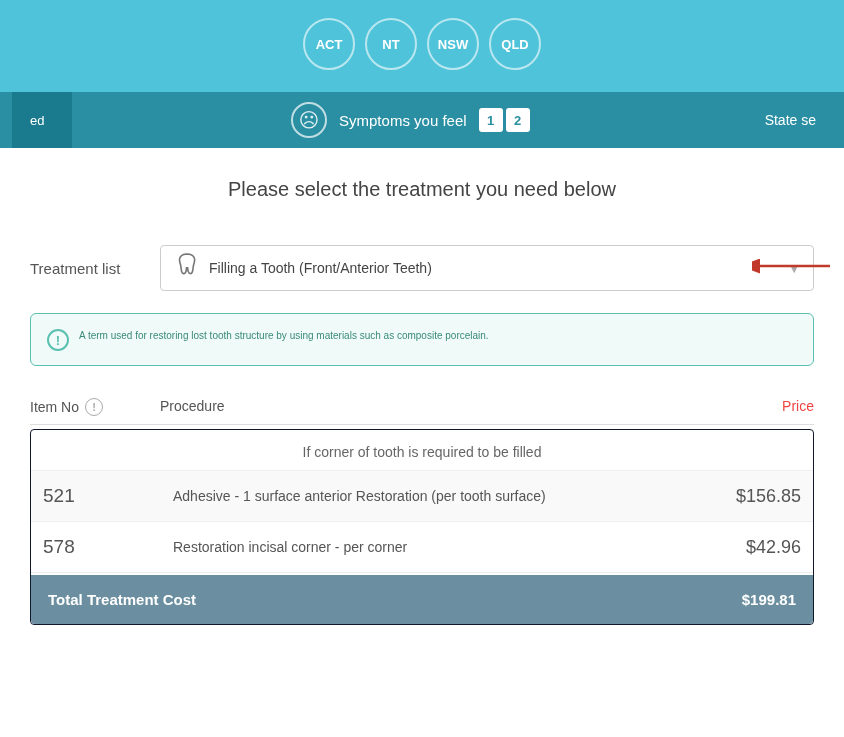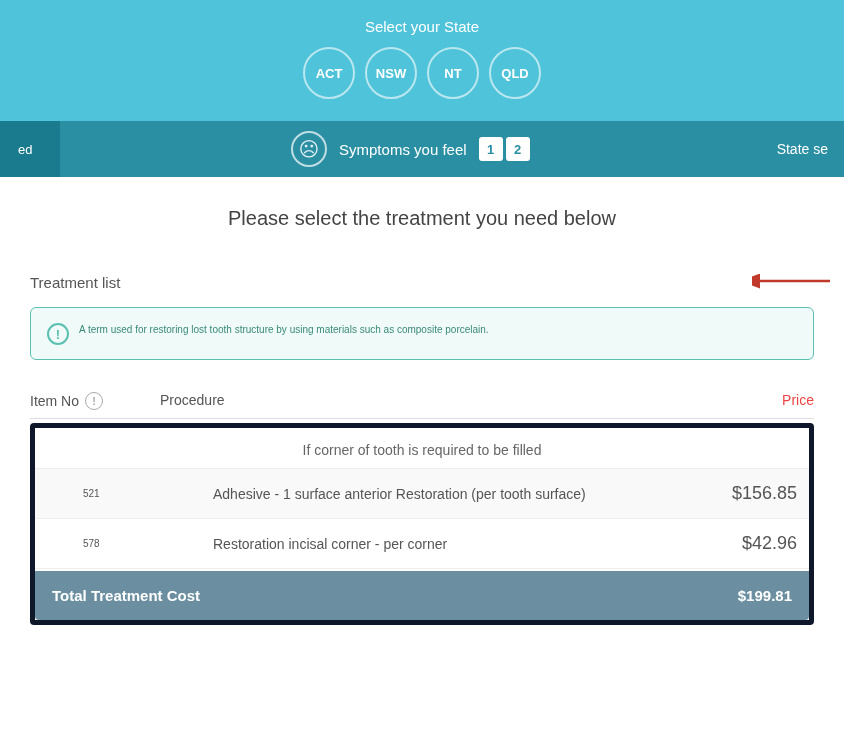--- a/index.html
+++ b/index.html
@@ -40,21 +40,21 @@
       color: #4fc3d9;
       border-color: #fff;
     }
 
     
     .nav-bar {
       background: #2a8fa3;
       display: flex;
       align-items: center;
       height: 56px;
-      padding: 0 0;
+      padding: 0 12px;
     }
     .nav-item-left {
       background: #1a7a8e;
       color: #fff;
       height: 100%;
       display: flex;
       align-items: center;
       padding: 0 18px;
       font-size: 13px;
       min-width: 60px;
@@ -112,21 +112,21 @@
       font-size: 20px;
       color: #444;
       margin-bottom: 44px;
       font-weight: normal;
     }
 
     
     .treatment-row {
       display: flex;
       align-items: center;
-      margin-bottom: 16px;
+      margin-bottom: 22px;
       position: relative;
     }
     .treatment-label {
       font-size: 15px;
       color: #555;
       min-width: 130px;
     }
     .treatment-select-wrapper {
       flex: 1;
       position: relative;
@@ -236,23 +236,22 @@
       align-items: center;
       padding: 16px 0;
       border-bottom: 1px solid #eee;
       background: #fff;
     }
     .data-row:nth-child(odd) {
       background: #f9f9f9;
     }
     .data-itemno {
       width: 130px;
-      font-size: 10px;
-      color: #555;
-      margin-left: 36px;
+      font-size: 19px;
+      color: #555;
     }
     .data-procedure {
       flex: 1;
       font-size: 14px;
       color: #555;
     }
     .data-price {
       width: 100px;
       font-size: 18px;
       color: #555;
@@ -274,34 +273,33 @@
       font-size: 15px;
       font-weight: bold;
     }
     .total-price {
       color: #fff;
       font-size: 15px;
       font-weight: bold;
     }
 
     .rows-wrapper {
-      border: 5px solid #0f172a;
+      border: 1px solid #0f172a;
       border-radius: 4px;
       overflow: hidden;
     }
   </style>
 </head>
 <body>
 
 <div class="top-header">
-  <div class="select-state-label">Select your State</div>
   <div class="state-buttons">
     <button class="state-btn">ACT</button>
+    <button class="state-btn">NT</button>
     <button class="state-btn">NSW</button>
-    <button class="state-btn">NT</button>
     <button class="state-btn">QLD</button>
   </div>
 </div>
 
 <div class="nav-bar">
   <div class="nav-item-left">ed</div>
   <div class="nav-item-center">
     <div class="nav-icon-sad">☹</div>
     <span>Symptoms you feel</span>
     <div class="nav-numbers">
@@ -310,20 +308,29 @@
     </div>
   </div>
   <div class="nav-item-right">State se</div>
 </div>
 
 <div class="main-content">
   <div class="main-title">Please select the treatment you need below</div>
 
   <div class="treatment-row">
     <div class="treatment-label">Treatment list</div>
+    <div class="treatment-select-wrapper">
+      <div class="tooth-icon">
+        <svg width="26" height="26" viewBox="0 0 24 24" fill="none" stroke="#777" stroke-width="1.5">
+          <path d="M12 2C9 2 6 4 6 7c0 2 .5 3.5 1 5 .5 2 .5 4 1 6 .3 1.2.8 2 2 2s1.5-.8 2-2l.5-3.5h1l.5 3.5c.5 1.2 1 2 2 2s1.7-.8 2-2c.5-2 .5-4 1-6 .5-1.5 1-3 1-5 0-3-3-5-6-5z"></path>
+        </svg>
+      </div>
+      <span class="select-text">Filling a Tooth (Front/Anterior Teeth)</span>
+      <span class="select-arrow">▼</span>
+    </div>
 
     <div style="position:absolute; right: -18px; top: 50%; transform: translateY(-50%);">
       <svg width="80" height="30" viewBox="0 0 80 30">
         <defs>
           <marker id="arrowhead" markerWidth="8" markerHeight="6" refX="0" refY="3" orient="auto">
             <polygon points="0 0, 8 3, 0 6" fill="#c0392b"></polygon>
           </marker>
         </defs>
         <line x1="78" y1="15" x2="8" y2="15" stroke="#c0392b" stroke-width="2.5" marker-end="url(#arrowhead)"></line>
       </svg>

